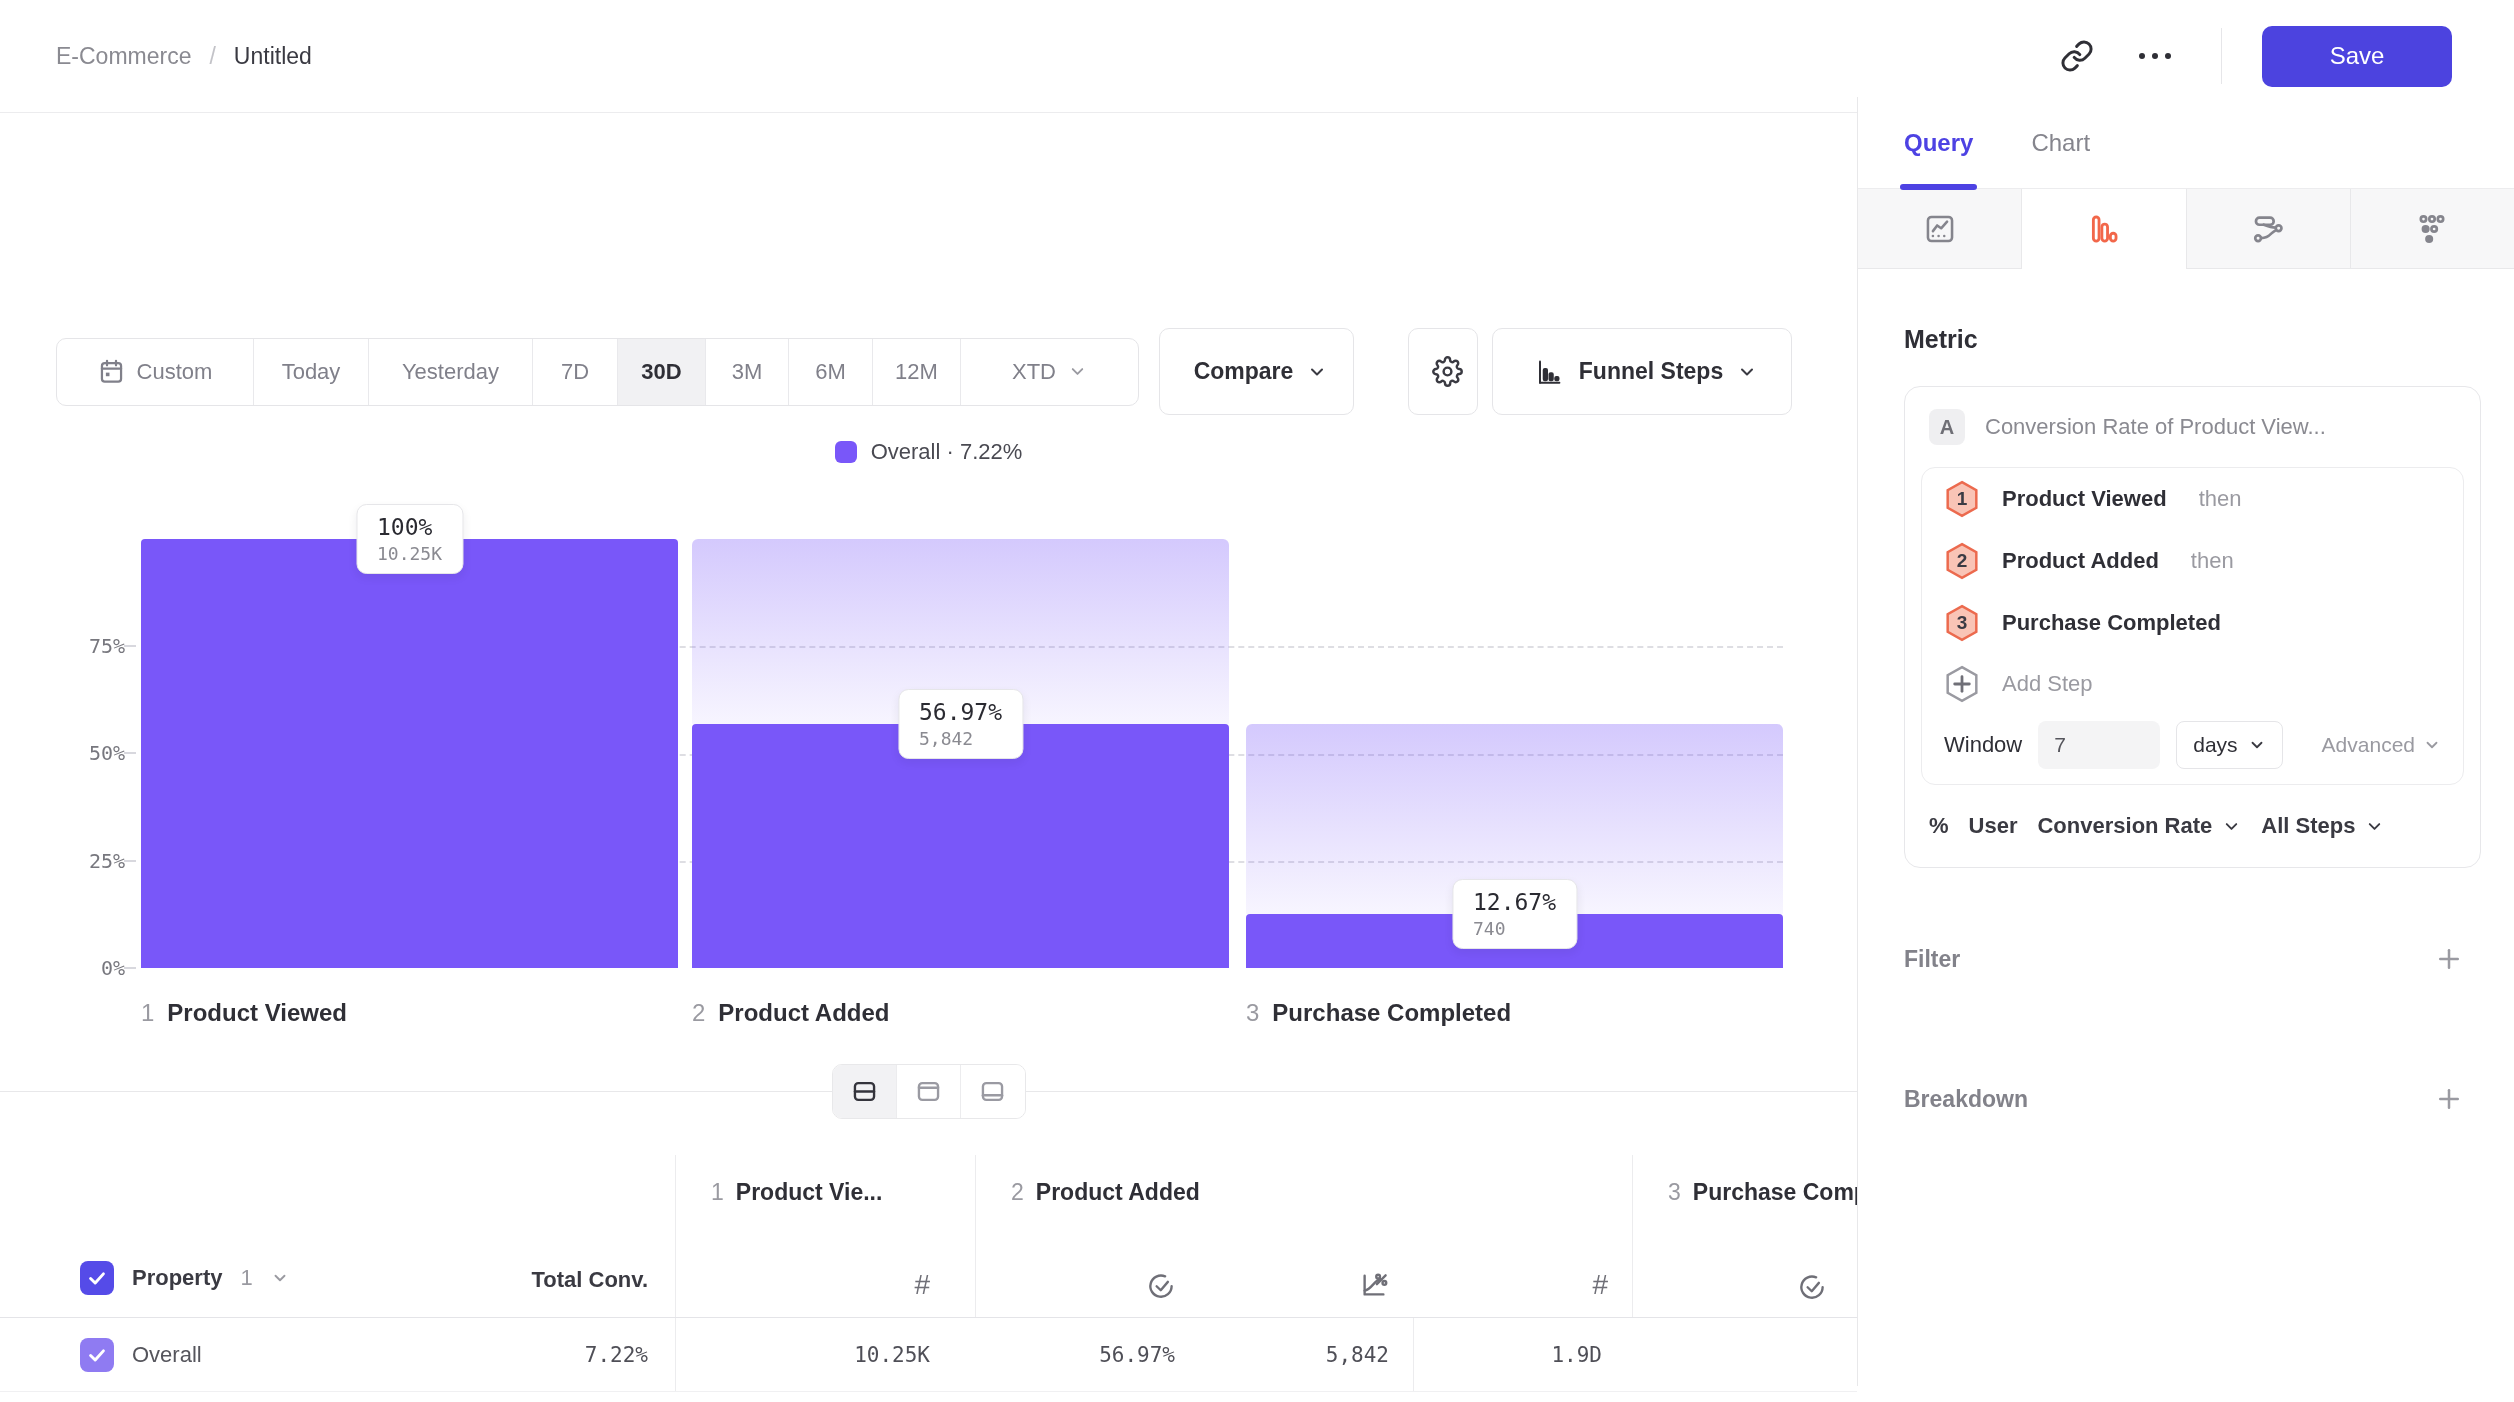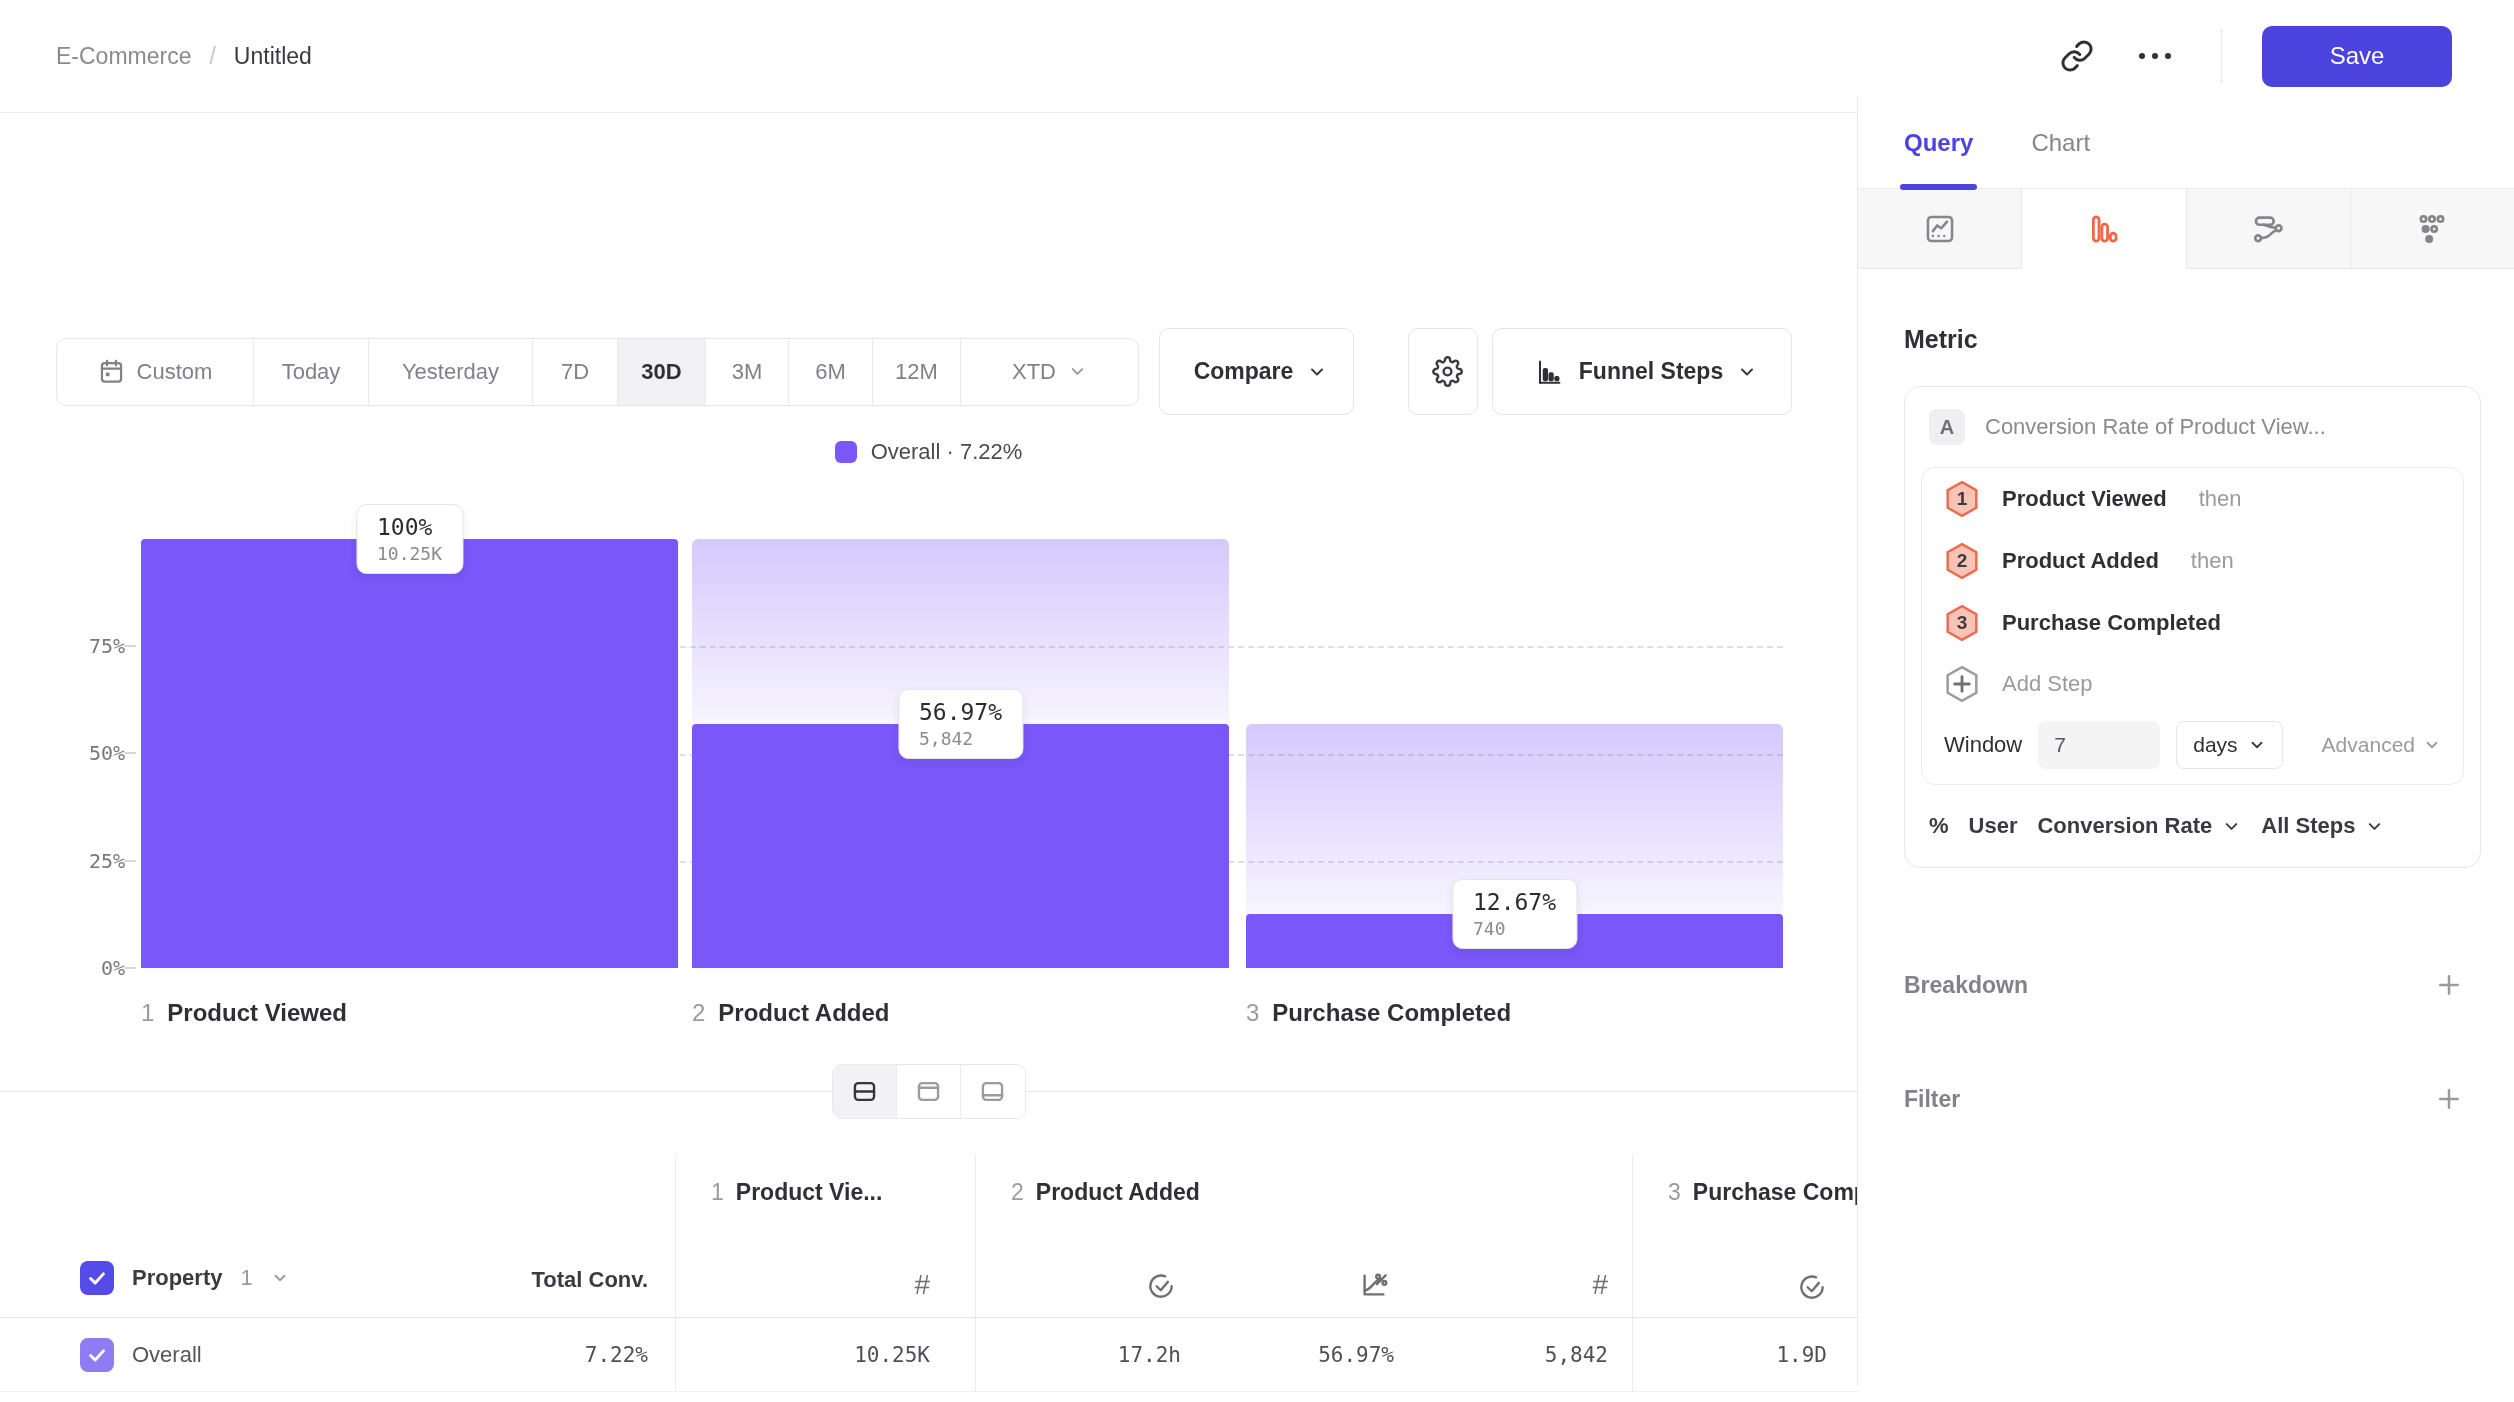--- a/index.html
+++ b/index.html
@@ -415,21 +415,20 @@
         <div class="rowlabel">
           <span class="checkbox cb-row">
             <svg width="22" height="22" viewBox="0 0 24 24" fill="none" stroke="#fff" stroke-width="3.2" stroke-linecap="round" stroke-linejoin="round">
                 <polyline points="5 12.5 10 17.5 19 7.5"></polyline>
               </svg>
           </span>
           <span>Overall</span>
         </div>
         <div class="cell-num" style="padding-right:27px">7.22%</div>
         <div class="cell-num bl" style="padding-right:45px; height:100%; display:flex; align-items:center; justify-content:flex-end">10.25K</div>
-        <div class="cell-num bl" style="padding-right:13px; height:100%; display:flex; align-items:center; justify-content:flex-end">17.2h</div>
         <div class="cell-num" style="padding-right:19px">56.97%</div>
         <div class="cell-num" style="padding-right:24px">5,842</div>
         <div class="cell-num bl" style="padding-right:30px; height:100%; display:flex; align-items:center; justify-content:flex-end">1.9D</div>
       </div>
     </div>
   </section>
 
   <aside class="panel">
 
     <div class="ptabs">
@@ -571,33 +570,33 @@
           <span>All Steps</span>
           <span class="chev">
             <svg width="19" height="19" viewBox="0 0 24 24" fill="none" stroke="#3A3A42" stroke-width="2.4" stroke-linecap="round" stroke-linejoin="round">
                 <polyline points="6 9 12 15 18 9"></polyline>
               </svg>
           </span>
         </span>
       </div>
     </div>
 
+    <div class="sectionrow f-top">
+      <span class="lbl">Filter</span>
+      <span class="plus-btn">
+        <svg width="30" height="30" viewBox="0 0 24 24" fill="none" stroke="#9A9AA1" stroke-width="2" stroke-linecap="round">
+            <line x1="12" y1="5" x2="12" y2="19"></line>
+            <line x1="5" y1="12" x2="19" y2="12"></line>
+          </svg>
+      </span>
+    </div>
+
     <div class="sectionrow b-top">
       <span class="lbl">Breakdown</span>
       <span class="plus-btn">
         <svg width="30" height="30" viewBox="0 0 24 24" fill="none" stroke="#9A9AA1" stroke-width="2" stroke-linecap="round">
             <line x1="12" y1="5" x2="12" y2="19"></line>
             <line x1="5" y1="12" x2="19" y2="12"></line>
           </svg>
       </span>
     </div>
-
-    <div class="sectionrow f-top">
-      <span class="lbl">Filter</span>
-      <span class="plus-btn">
-        <svg width="30" height="30" viewBox="0 0 24 24" fill="none" stroke="#9A9AA1" stroke-width="2" stroke-linecap="round">
-            <line x1="12" y1="5" x2="12" y2="19"></line>
-            <line x1="5" y1="12" x2="19" y2="12"></line>
-          </svg>
-      </span>
-    </div>
   </aside>
 </div>
 
 </body></html>

